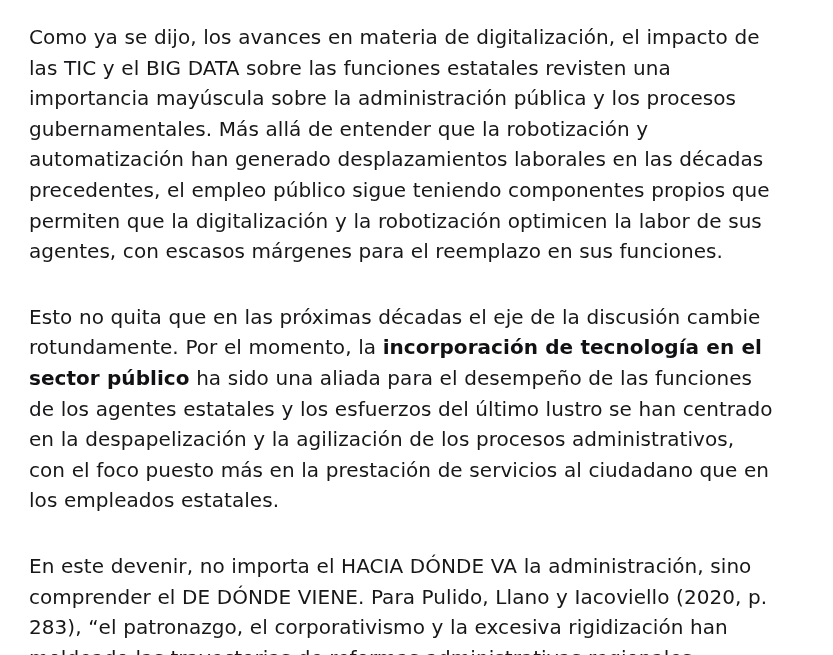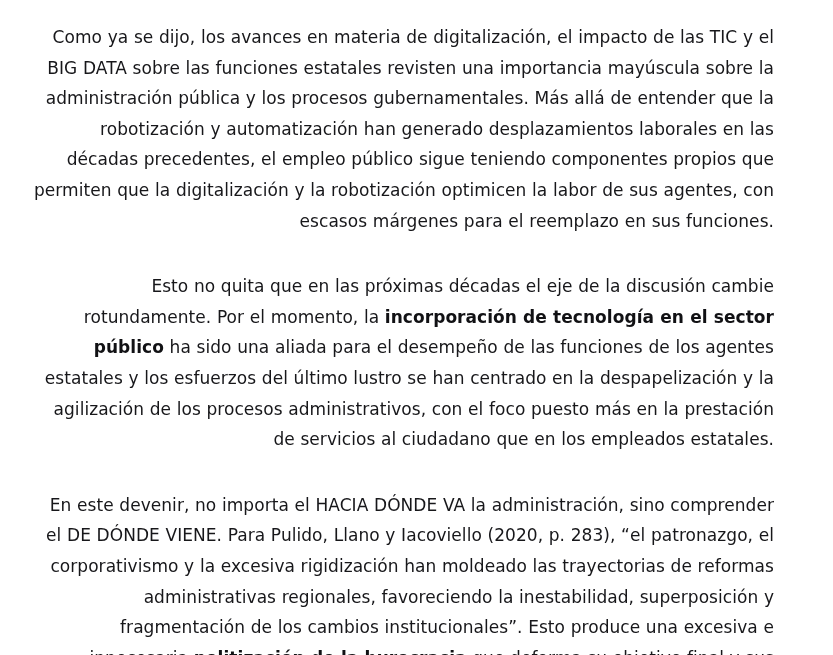--- a/index.html
+++ b/index.html
@@ -20,24 +20,24 @@
     height: 655px;
     box-sizing: border-box;
     padding: 22px 62px 0 12px;
     background: #ffffff;
   }
   .doc-body {
     width: 762px;
   }
   p.para {
     margin: 0 0 35px 17px;
-    font-size: 17px;
+    font-size: 20px;
     line-height: 30.6px;
     color: #17171a;
-    text-align: right;
+    text-align: left;
     letter-spacing: 0.05px;
     word-spacing: 0.2px;
   }
   p.para:last-child {
     margin-bottom: 0;
   }
   b.strong {
     font-weight: 700;
     color: #111114;
   }

